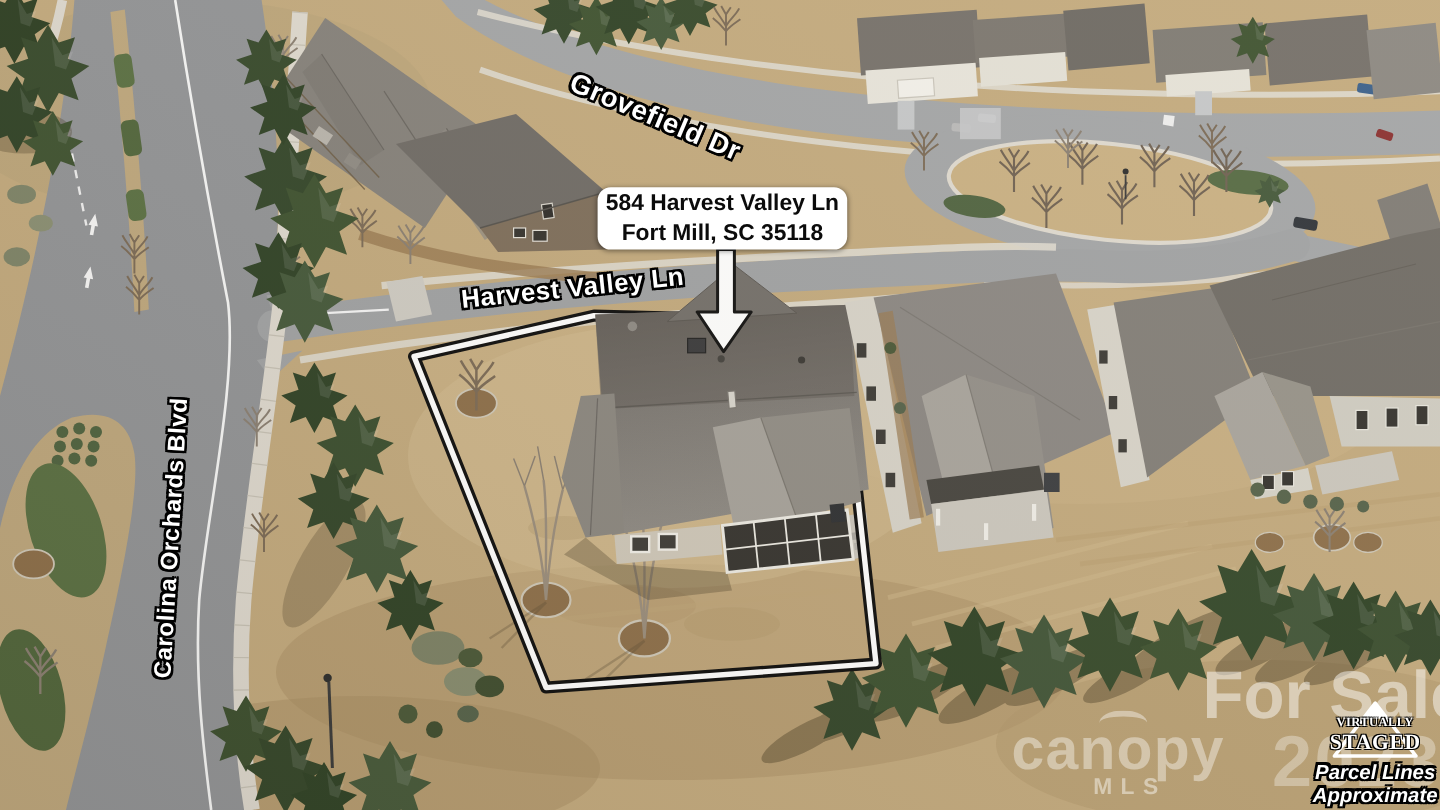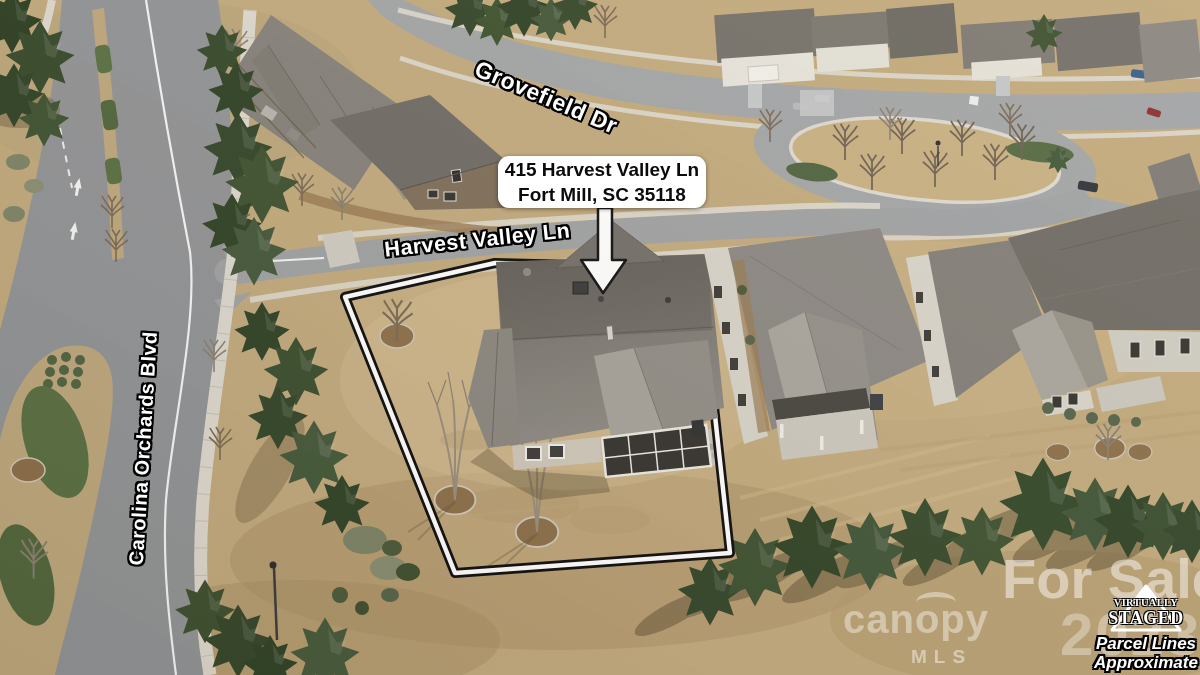--- a/index.html
+++ b/index.html
@@ -26,21 +26,21 @@
   .lbl-grovefield{left:470px;top:84px;font-size:23px;transform:rotate(23deg);transform-origin:center;}
   .lbl-harvest{left:384px;top:228px;font-size:21.5px;transform:rotate(-6deg);transform-origin:center;}
   .lbl-carolina{left:33px;top:444px;width:220px;text-align:center;font-size:20px;
     transform:rotate(-86.5deg);transform-origin:center;}
   
   .wm{position:absolute;font-weight:bold;white-space:nowrap;}
   .wm-forsale{left:1002px;top:546px;width:198px;overflow:hidden;font-size:56px;
     color:rgba(255,255,255,.48);letter-spacing:0;}
   .wm-year{left:1060px;top:600px;width:140px;overflow:hidden;font-size:60px;
     color:rgba(255,255,255,.33);letter-spacing:2px;}
-  .wm-canopy{left:843px;top:597px;font-size:40px;color:rgba(255,255,255,.4);letter-spacing:1px;}
+  .wm-canopy{left:843px;top:597px;font-size:49px;color:rgba(255,255,255,.4);letter-spacing:1px;}
   .canopy-arc{position:absolute;left:916px;top:592px;width:40px;height:16px;
     border-top:5px solid rgba(255,255,255,.4);border-radius:50% 50% 0 0;}
   .wm-mls{left:911px;top:646px;font-size:19px;letter-spacing:7px;color:rgba(255,255,255,.45);}
   
   .badge{position:absolute;left:1106px;top:584px;width:80px;height:50px;font-family:Liberation Serif, serif;}
   .badge svg{position:absolute;left:0;top:0;}
   .badge-txt{position:absolute;left:0;right:0;text-align:center;color:#fff;font-weight:800;
     text-shadow:1px 1px 0 #000,-1px -1px 0 #000,1px -1px 0 #000,-1px 1px 0 #000;}
   .badge-l1{top:13px;font-size:10.5px;letter-spacing:.3px;}
   .badge-l2{top:24px;font-size:18px;letter-spacing:.5px;}
@@ -483,21 +483,21 @@
   </g>
 
   <g>
     <polygon points="598,208 612,208 612,260 626,260 603,293 581,260 598,260" fill="#ffffff" stroke="#111111" stroke-width="2.5" stroke-linejoin="round"></polygon>
   </g>
 
   <rect x="0" y="0" width="1200" height="675" fill="url(#grade)"></rect>
 </svg>
 
 <div class="addr-card">
-  <div>415 Harvest Valley Ln</div>
+  <div>584 Harvest Valley Ln</div>
   <div>Fort Mill, SC 35118</div>
 </div>
 
 <div class="street-label lbl-grovefield">Grovefield Dr</div>
 <div class="street-label lbl-harvest">Harvest Valley Ln</div>
 <div class="street-label lbl-carolina">Carolina Orchards Blvd</div>
 
 <div class="wm wm-year">2023</div>
 <div class="wm wm-canopy">canopy</div>
 <div class="canopy-arc"></div>

